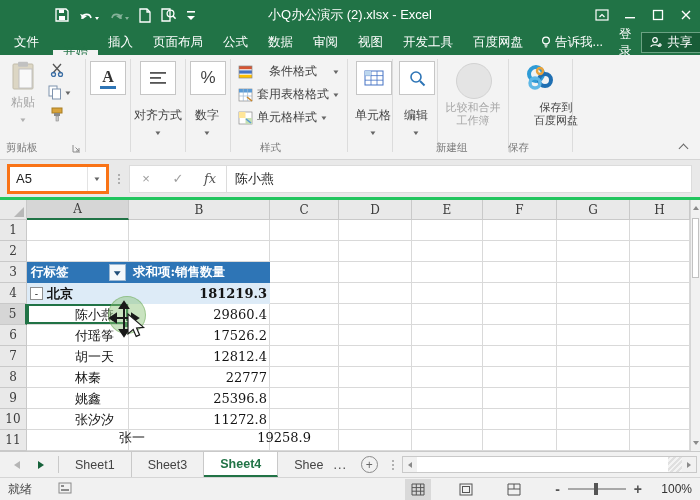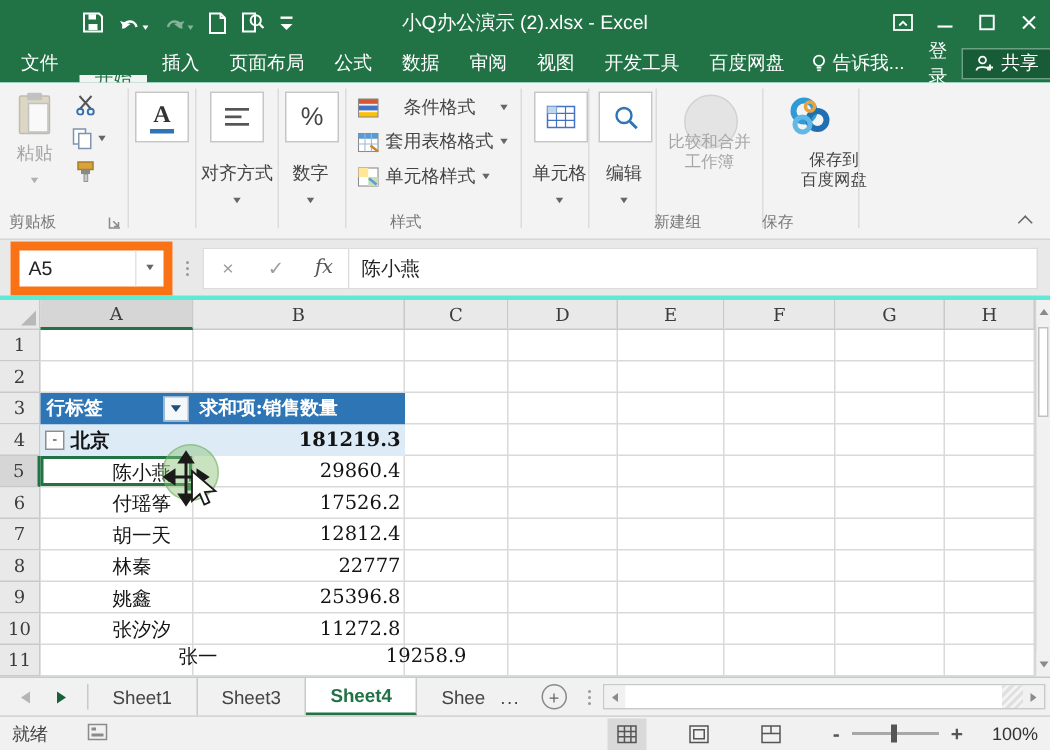--- a/index.html
+++ b/index.html
@@ -1,16 +1,16 @@
 <!DOCTYPE html>
 <html><head>
 <meta charset="utf-8">
 <style>
   html,body{margin:0;padding:0;background:#888;}
-  .app{position:relative;width:700px;height:500px;background:#5eead4;overflow:hidden;
+  .app{position:relative;width:700px;height:500px;background:#22c55e;overflow:hidden;
        font-family:"Liberation Sans",sans-serif;-webkit-font-smoothing:antialiased;}
   
   .titlebar{position:absolute;left:0;top:0;width:700px;height:30px;background:#217346;
             display:flex;align-items:center;color:#fff;}
   .qat{display:flex;align-items:center;gap:10px;margin-left:55px;}
   .qat .qbtn{display:flex;align-items:center;height:20px;cursor:default;}
   .qbtn svg{display:block;}
   .dim{opacity:.45;}
   .title-text{position:absolute;left:0;right:0;text-align:center;font-size:13px;color:#fff;pointer-events:none;}
   .wincontrols{position:absolute;right:0;top:0;height:30px;display:flex;align-items:center;}
@@ -36,21 +36,21 @@
   .caret{display:inline-block;font-size:6px;color:#666;transform:scaleX(1.4);}
   .styles-item{position:absolute;display:flex;align-items:center;gap:4px;font-size:12px;color:#444;white-space:nowrap;}
   .two-line{position:absolute;text-align:center;font-size:11px;line-height:13px;color:#444;}
   .disabled-text{color:#a6a6a6;}
   .collapse-chevron{position:absolute;left:680px;top:88px;width:8px;height:8px;}
   .collapse-chevron span{display:block;width:6px;height:6px;border-left:1.5px solid #666;
         border-top:1.5px solid #666;transform:rotate(45deg);margin-top:2px;}
   
   .fbar{position:absolute;left:0;top:160px;width:700px;height:37px;background:#e9e9e9;
         display:flex;align-items:center;font-size:13px;}
-  .namebox{margin-left:7px;width:96px;height:24px;background:#fff;border:6px solid #f97316;
+  .namebox{margin-left:7px;width:96px;height:24px;background:#fff;border:3px solid #f97316;
            display:flex;align-items:center;}
   .namebox .nb-text{flex:1;padding-left:6px;color:#222;}
   .namebox .nb-drop{width:18px;height:100%;display:flex;align-items:center;justify-content:center;border-left:1px solid #e3e3e3;}
   .vdots{width:14px;display:flex;flex-direction:column;align-items:center;gap:2px;margin:0 3px;}
   .vdots i{width:2px;height:2px;background:#9a9a9a;border-radius:50%;}
   .fxpanel{height:26px;background:#fff;border:1px solid #dcdcdc;display:flex;align-items:center;}
   .fxbtn{width:32px;text-align:center;color:#9d9d9d;font-size:13px;}
   .fxbtn.fx{font-family:"DejaVu Serif",serif;font-style:italic;color:#555;}
   .finput{flex:1;height:26px;background:#fff;border:1px solid #dcdcdc;border-left:none;
           display:flex;align-items:center;padding-left:8px;color:#222;
@@ -360,21 +360,21 @@
           <circle cx="7" cy="7" r="5" fill="none" stroke="#2e75b6" stroke-width="1.6"></circle>
           <path d="M11 11 l4.5 4.5" stroke="#2e75b6" stroke-width="2"></path>
         </svg>
     </div>
     <div class="fly" style="left:393px;top:52px;width:46px;">
       <div>编辑</div><div class="caret">▼</div>
     </div>
     <div class="gsep" style="left:437px;"></div>
 
     <div style="position:absolute;left:456px;top:8px;width:34px;height:34px;border-radius:50%;background:#e4e4e4;border:1px solid #d2d2d2;"></div>
-    <div class="two-line disabled-text" style="left:434px;top:34px;width:78px;">
+    <div class="two-line disabled-text" style="left:434px;top:46px;width:78px;">
       <div>比较和合并</div>
         <div>工作簿</div>
     </div>
     <div class="grouplabel" style="left:436px;width:72px;">新建组</div>
     <div class="gsep" style="left:508px;"></div>
 
     <span style="position:absolute;left:524px;top:6px;">
       <svg width="32" height="32" viewBox="0 0 32 32">
           <circle cx="12" cy="13" r="7" fill="none" stroke="#2e9bd6" stroke-width="4"></circle>
           <circle cx="21" cy="19" r="6" fill="none" stroke="#1f6fb2" stroke-width="4"></circle>

